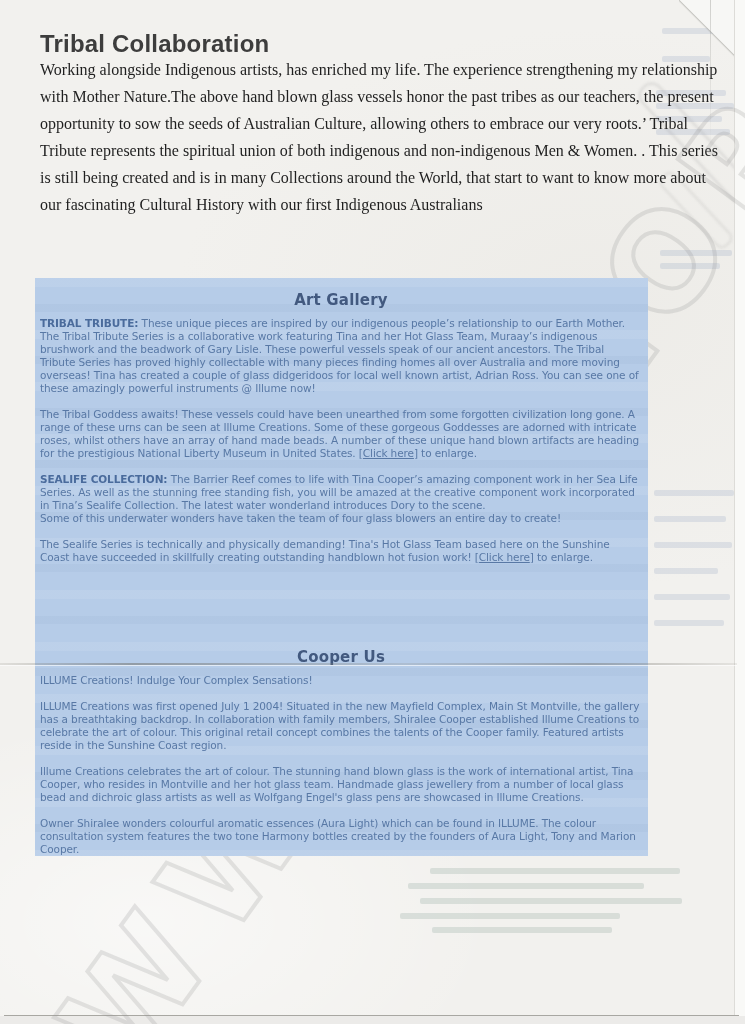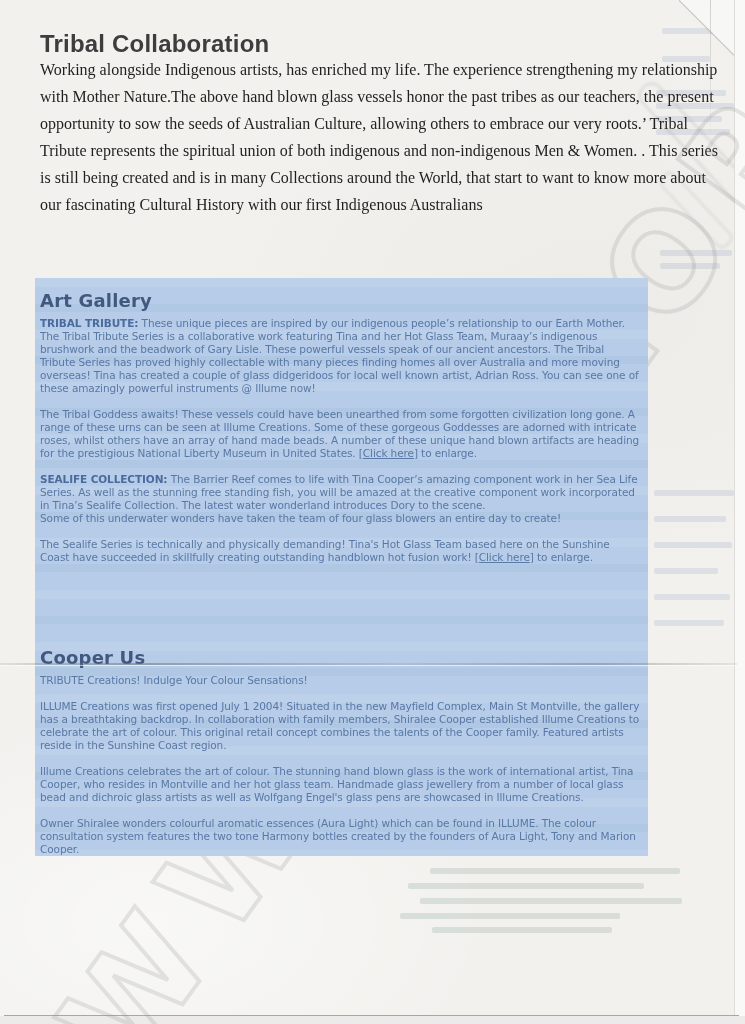--- a/index.html
+++ b/index.html
@@ -37,21 +37,21 @@
       font-family:"Liberation Sans","DejaVu Sans",sans-serif;letter-spacing:.2px;}
   .intro{position:absolute;left:40px;top:56px;width:640px;color:#1f1f1f;
       font-family:"Liberation Serif","DejaVu Serif",serif;font-size:16px;}
   .intro span{display:block;line-height:27px;white-space:nowrap;}
   
   .panel{position:absolute;left:35px;top:278px;width:613px;height:578px;z-index:3;
       background:#b6cce8;
       background-image:repeating-linear-gradient(to bottom,rgba(255,255,255,.09) 0 9px,rgba(255,255,255,0) 9px 26px,rgba(90,120,160,.06) 26px 34px,rgba(255,255,255,0) 34px 52px);
       box-sizing:border-box;padding:15px 6px 10px 5px;
       font-size:10.5px;line-height:13px;letter-spacing:-.1px;color:#5878a5;}
-  .panel h2{margin:0;font-size:18px;line-height:15px;color:#42597f;letter-spacing:.2px;}
+  .panel h2{margin:0;font-size:15px;line-height:15px;color:#42597f;letter-spacing:.2px;text-align:center;}
   .panel h2.about{margin-top:86px;}
   .panel p{margin:9px 0 13px 0;}
   .panel p+p{margin-top:13px;}
   .panel b{color:#4a6b9c;}
   .blockline{display:block;}
   .lnk{text-decoration:underline;cursor:pointer;color:#5878a5;}
   .mb0{margin-bottom:0;}
 </style>
 </head>
 <body>
@@ -110,21 +110,21 @@
     <p>
       <b>SEALIFE COLLECTION:</b><span> The Barrier Reef comes to life with Tina Cooper’s amazing component work in her Sea Life Series. As well as the stunning free standing fish, you will be amazed at the creative component work incorporated in Tina’s Sealife Collection. The latest water wonderland introduces Dory to the scene.</span><span class="blockline">Some of this underwater wonders have taken the team of four glass blowers an entire day to create!</span>
     </p>
 
     <p class="mb0">
       <span>The Sealife Series is technically and physically demanding! Tina's Hot Glass Team based here on the Sunshine Coast have succeeded in skillfully creating outstanding handblown hot fusion work! [</span><span class="lnk">Click here</span><span>] to enlarge.</span>
     </p>
 
     <h2 class="about">Cooper Us</h2>
 
-    <p>TRIBUTE Creations! Indulge Your Colour Sensations!</p>
+    <p>ILLUME Creations! Indulge Your Complex Sensations!</p>
     <p>ILLUME Creations was first opened July 1 2004! Situated in the new Mayfield Complex, Main St Montville, the gallery has a breathtaking backdrop. In collaboration with family members, Shiralee Cooper established Illume Creations to celebrate the art of colour. This original retail concept combines the talents of the Cooper family. Featured artists reside in the Sunshine Coast region.</p>
     <p>Illume Creations celebrates the art of colour. The stunning hand blown glass is the work of international artist, Tina Cooper, who resides in Montville and her hot glass team. Handmade glass jewellery from a number of local glass bead and dichroic glass artists as well as Wolfgang Engel's glass pens are showcased in Illume Creations.</p>
     <p class="mb0">Owner Shiralee wonders colourful aromatic essences (Aura Light) which can be found in ILLUME. The colour consultation system features the two tone Harmony bottles created by the founders of Aura Light, Tony and Marion Cooper.</p>
   </div>
 
   <div class="crease"></div>
   <div class="corner-fold"></div>
   <div class="fold-vline"></div>
   <div class="edge-right"></div>
   <div class="edge-bottom"></div>

